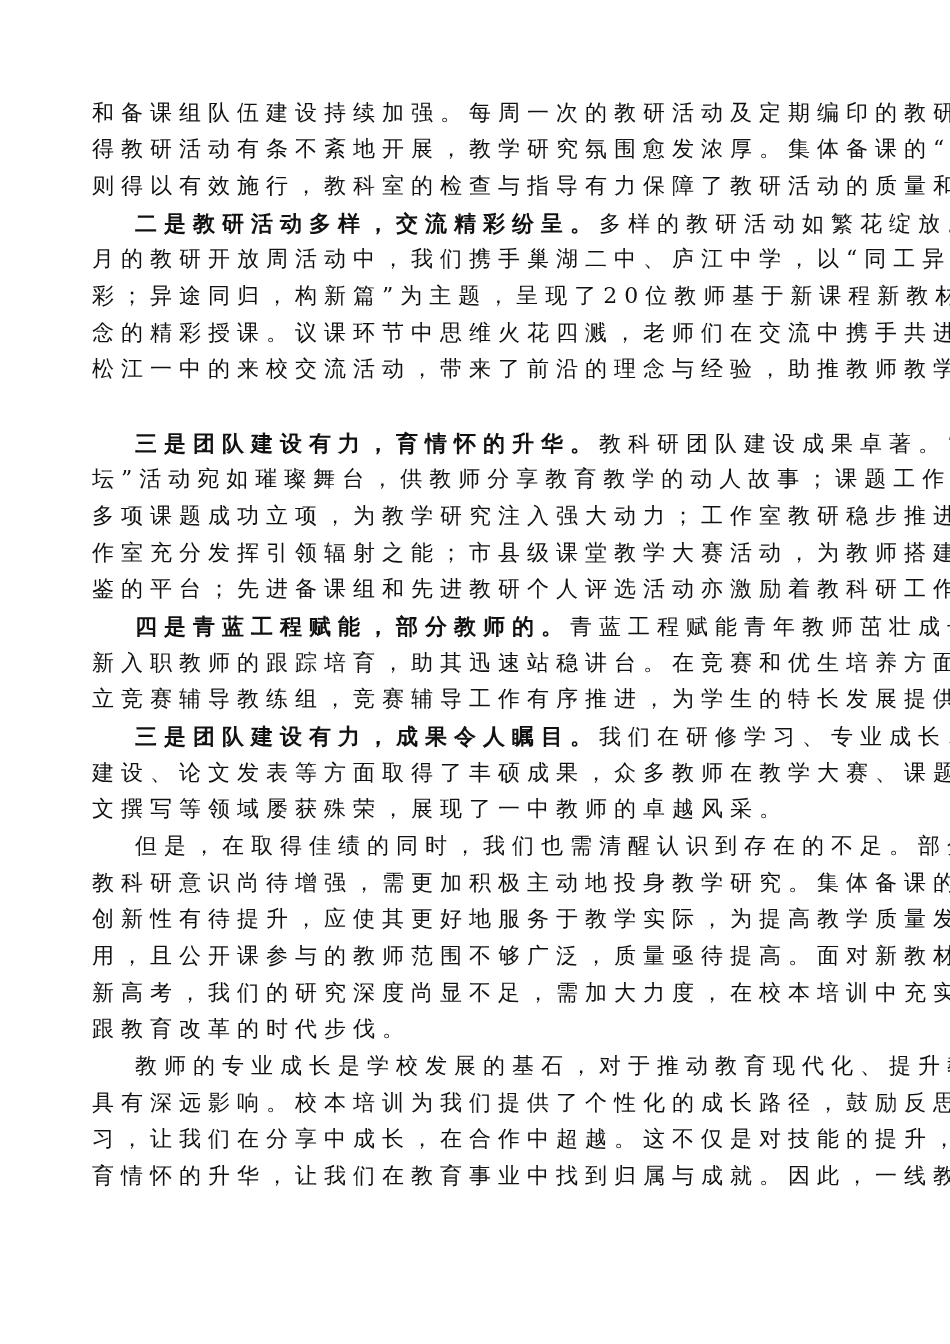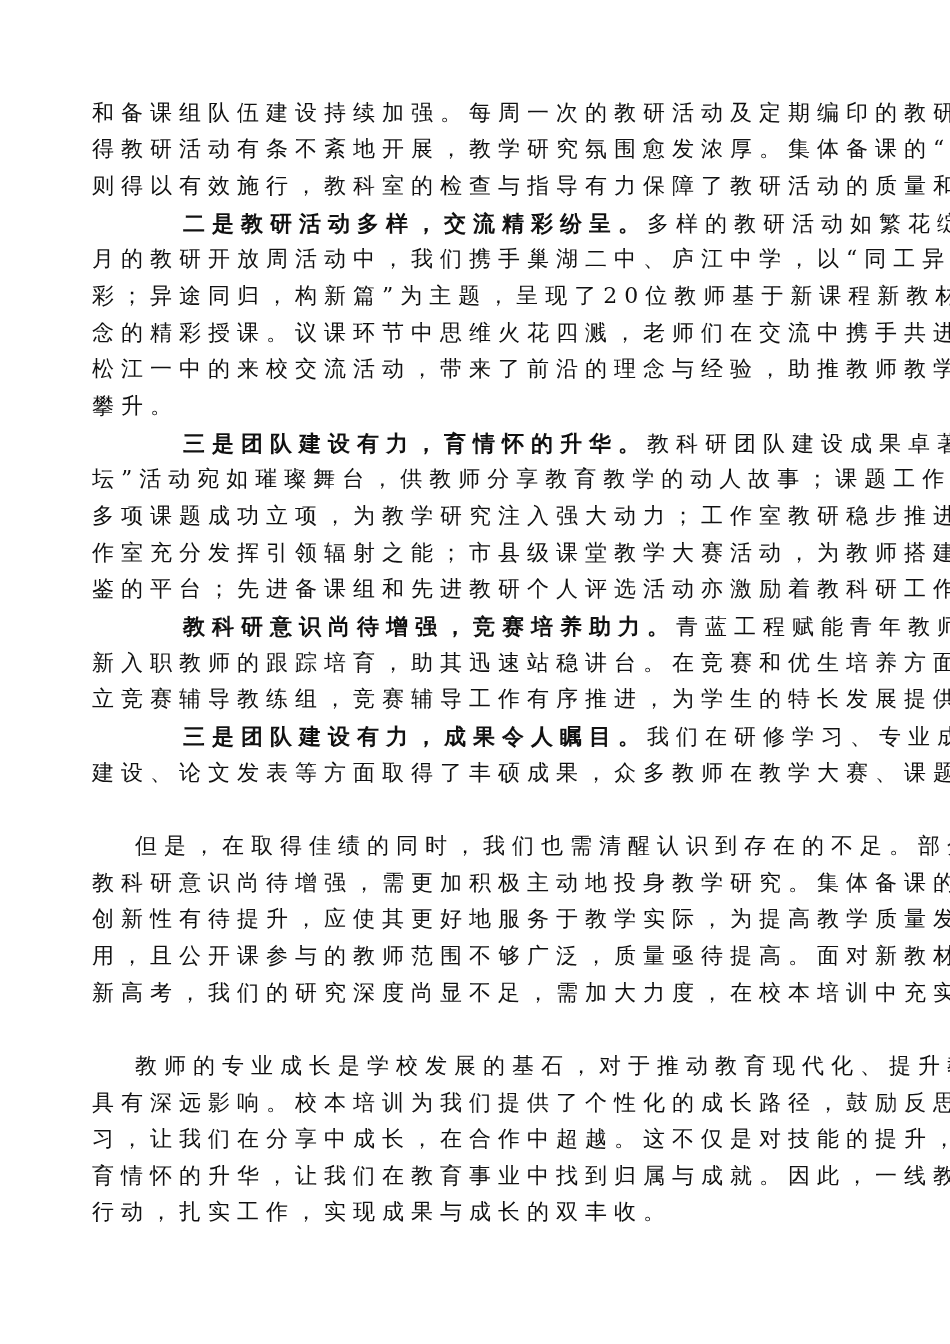--- a/index.html
+++ b/index.html
@@ -37,65 +37,64 @@
     }
     .line.last {
       text-align-last: left;
     }
     .line.indent {
       left: 135px;
       width: 725px;
     }
     .bold {
       font-weight: bold;
-      margin-left: 48px;
     }
   </style>
 </head>
 <body>
 
 <div class="page">
 
   <div class="line" style="top:96px">和备课组队伍建设持续加强。每周一次的教研活动及定期编印的教研简讯，使</div>
   <div class="line" style="top:132px">得教研活动有条不紊地开展，教学研究氛围愈发浓厚。集体备课的“四定”原</div>
   <div class="line last" style="top:169px">则得以有效施行，教科室的检查与指导有力保障了教研活动的质量和成效。</div>
 
   <div class="line indent" style="top:206px">
     <span class="bold">二是教研活动多样，交流精彩纷呈。</span><span>多样的教研活动如繁花绽放。今年5</span>
   </div>
   <div class="line" style="top:242px">月的教研开放周活动中，我们携手巢湖二中、庐江中学，以“同工异曲，课生</div>
   <div class="line" style="top:279px">彩；异途同归，构新篇”为主题，呈现了20位教师基于新课程新教材新高考理</div>
   <div class="line" style="top:316px">念的精彩授课。议课环节中思维火花四溅，老师们在交流中携手共进。上海市</div>
   <div class="line" style="top:352px">松江一中的来校交流活动，带来了前沿的理念与经验，助推教师教学素养节节</div>
-  <div class="line last" style="top:389px">攀升。</div>
 
   <div class="line indent" style="top:426px">
     <span class="bold">三是团队建设有力，育情怀的升华。</span><span>教科研团队建设成果卓著。“教师讲</span>
   </div>
   <div class="line" style="top:462px">坛”活动宛如璀璨舞台，供教师分享教育教学的动人故事；课题工作蓬勃发展</div>
   <div class="line" style="top:499px">多项课题成功立项，为教学研究注入强大动力；工作室教研稳步推进，名师工</div>
   <div class="line" style="top:536px">作室充分发挥引领辐射之能；市县级课堂教学大赛活动，为教师搭建了交流互</div>
   <div class="line" style="top:572px">鉴的平台；先进备课组和先进教研个人评选活动亦激励着教科研工作阔步前行。</div>
 
   <div class="line indent" style="top:609px">
-    <span class="bold">教科研意识尚待增强，竞赛培养助力。</span><span>青蓝工程赋能青年教师茁壮成长。对</span>
+    <span class="bold">四是青蓝工程赋能，部分教师的。</span><span>青蓝工程赋能青年教师茁壮成长。对</span>
   </div>
   <div class="line" style="top:646px">新入职教师的跟踪培育，助其迅速站稳讲台。在竞赛和优生培养方面，学校成</div>
   <div class="line" style="top:682px">立竞赛辅导教练组，竞赛辅导工作有序推进，为学生的特长发展提供坚实支撑。</div>
 
   <div class="line indent" style="top:719px">
     <span class="bold">三是团队建设有力，成果令人瞩目。</span><span>我们在研修学习、专业成长、思政课</span>
   </div>
   <div class="line" style="top:756px">建设、论文发表等方面取得了丰硕成果，众多教师在教学大赛、课题研究、论</div>
+  <div class="line last" style="top:792px">文撰写等领域屡获殊荣，展现了一中教师的卓越风采。</div>
 
   <div class="line indent" style="top:829px">但是，在取得佳绩的同时，我们也需清醒认识到存在的不足。部分教师的</div>
   <div class="line" style="top:866px">教科研意识尚待增强，需更加积极主动地投身教学研究。集体备课的实效性和</div>
   <div class="line" style="top:902px">创新性有待提升，应使其更好地服务于教学实际，为提高教学质量发挥更大作</div>
   <div class="line" style="top:939px">用，且公开课参与的教师范围不够广泛，质量亟待提高。面对新教材、新课程</div>
   <div class="line" style="top:976px">新高考，我们的研究深度尚显不足，需加大力度，在校本培训中充实自我，紧</div>
+  <div class="line last" style="top:1012px">跟教育改革的时代步伐。</div>
 
   <div class="line indent" style="top:1049px">教师的专业成长是学校发展的基石，对于推动教育现代化、提升教育水平</div>
   <div class="line" style="top:1086px">具有深远影响。校本培训为我们提供了个性化的成长路径，鼓励反思与同伴学</div>
   <div class="line" style="top:1122px">习，让我们在分享中成长，在合作中超越。这不仅是对技能的提升，更是对教</div>
   <div class="line" style="top:1159px">育情怀的升华，让我们在教育事业中找到归属与成就。因此，一线教师应积极</div>
-  <div class="line last" style="top:1195px">行动，扎实工作，实现成果与成长的双丰收。</div>
 
 </div>
 
 </body></html>

